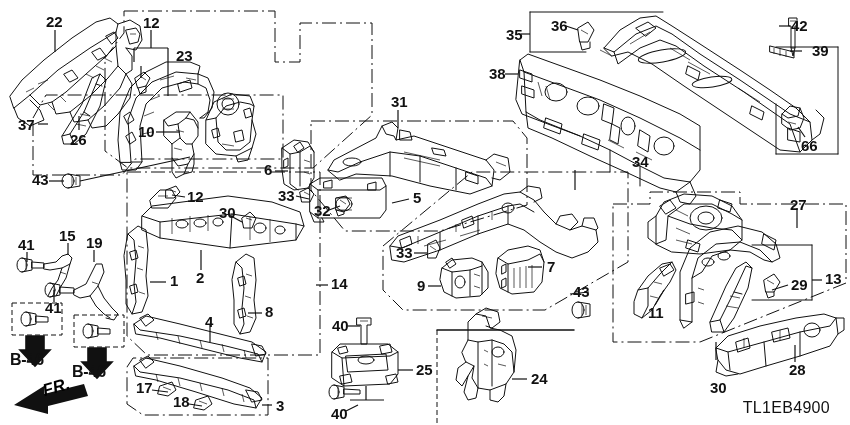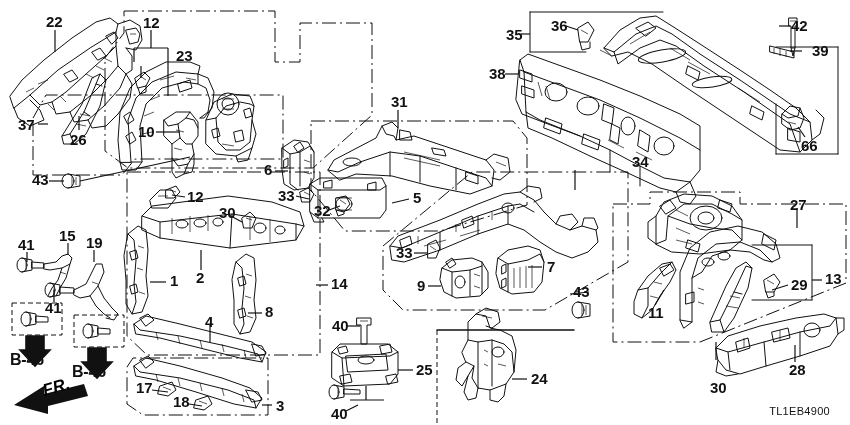--- a/index.html
+++ b/index.html
@@ -2,21 +2,21 @@
 <html><head>
 <meta charset="utf-8">
 <style>
   html,body{margin:0;padding:0;background:#ffffff;}
   body{width:850px;height:425px;overflow:hidden;
        font-family:"Liberation Sans","DejaVu Sans",sans-serif;color:#000;}
   #sheet{position:relative;width:850px;height:425px;background:#fff;}
   #sheet svg{position:absolute;left:0;top:0;}
   .lbl{position:absolute;font-weight:700;font-size:15px;line-height:1;
        color:#111;white-space:nowrap;letter-spacing:-.2px;}
-  #docid{position:absolute;right:20px;bottom:8px;font-size:11px;
+  #docid{position:absolute;right:20px;bottom:8px;font-size:16px;
          font-weight:400;letter-spacing:.3px;color:#111;}
   .frlabel{position:absolute;font-weight:700;font-size:17px;
            font-style:italic;white-space:nowrap;}
 </style>
 </head>
 <body>
 
 <div id="sheet">
 
 <svg width="850" height="425" viewBox="0 0 850 425">

